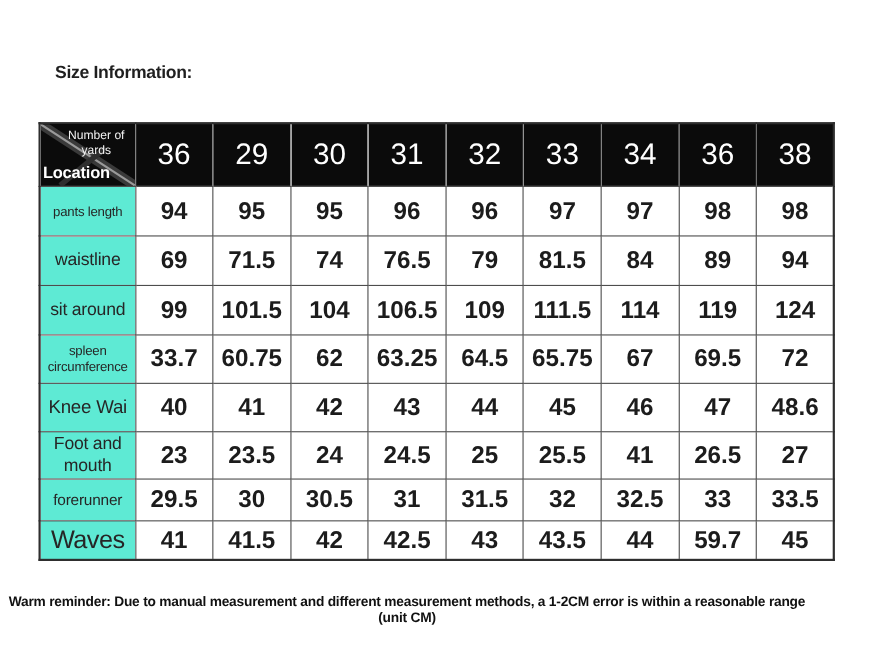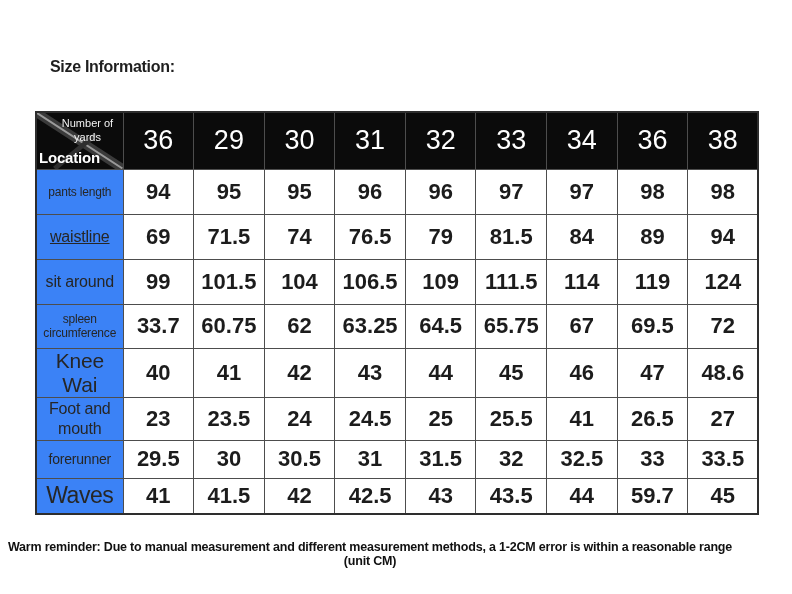--- a/index.html
+++ b/index.html
@@ -83,36 +83,36 @@
   
   tbody td {
     font-size: 22px;
     font-weight: 700;
     color: #1c1c1c;
     background: #ffffff;
   }
   tbody th.rowlabel {
     font-weight: 400;
     color: #262626;
-    background: #3b82f6;
+    background: #5eead4;
     letter-spacing: -0.2px;
   }
   tbody tr:nth-child(1) { height: 45px; }
   tbody tr:nth-child(2) { height: 45px; }
   tbody tr:nth-child(3) { height: 45px; }
   tbody tr:nth-child(4) { height: 44px; }
   tbody tr:nth-child(5) { height: 44px; }
   tbody tr:nth-child(6) { height: 43px; }
   tbody tr:nth-child(7) { height: 38px; }
   tbody tr:nth-child(8) { height: 36px; }
   tbody tr:nth-child(1) th { font-size: 12px; }
-  tbody tr:nth-child(2) th { font-size: 16px; text-decoration: underline; }
+  tbody tr:nth-child(2) th { font-size: 16px; }
   tbody tr:nth-child(3) th { font-size: 16px; }
   tbody tr:nth-child(4) th { font-size: 12px; line-height: 1.2; }
-  tbody tr:nth-child(5) th { font-size: 21px; }
+  tbody tr:nth-child(5) th { font-size: 17px; }
   tbody tr:nth-child(6) th { font-size: 16px; line-height: 1.2; }
   tbody tr:nth-child(7) th { font-size: 14px; }
   tbody tr:nth-child(8) th { font-size: 23px; letter-spacing: -0.5px; text-align: center; }
   .footnote {
     position: absolute;
     left: 0;
     top: 540px;
     width: 740px;
     text-align: center;
     font-size: 12.5px;

